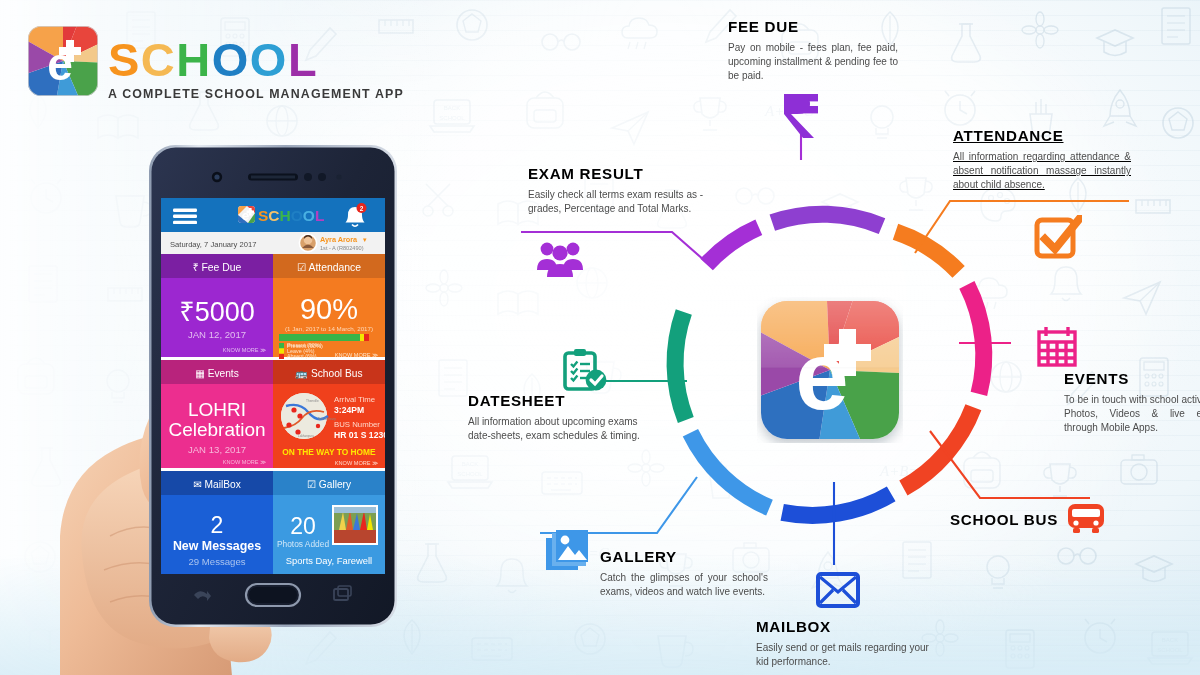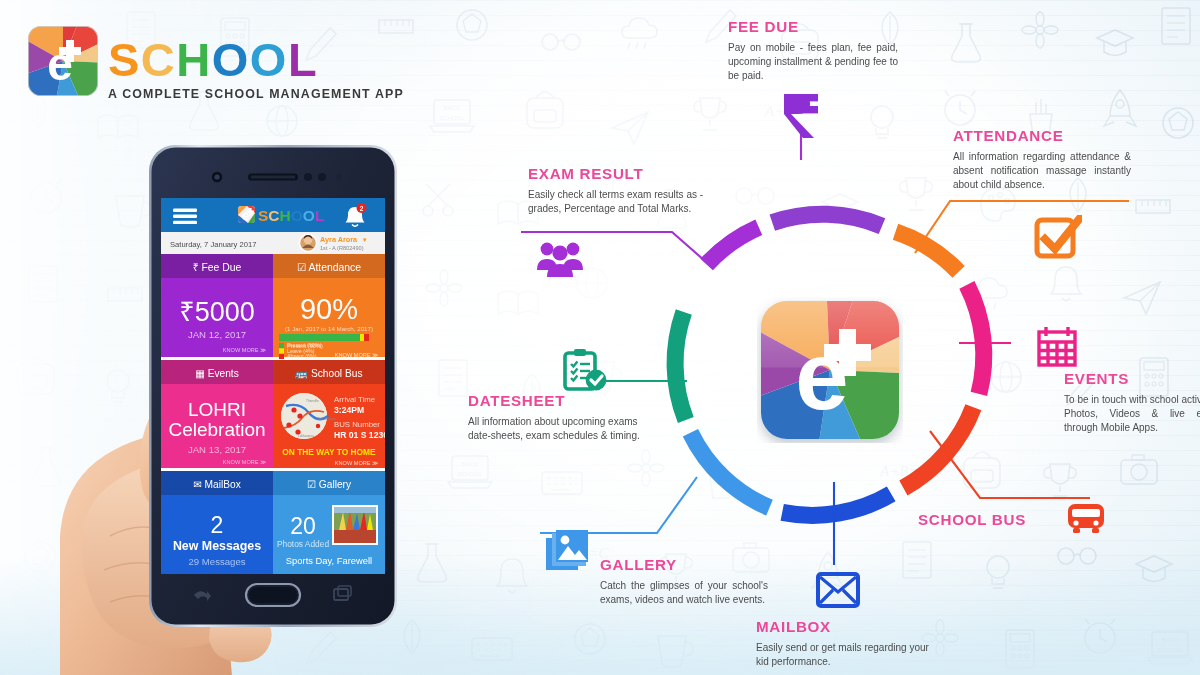--- a/index.html
+++ b/index.html
@@ -50,34 +50,34 @@
   .phone{ position:absolute; left:148px; top:144px; width:250px; height:484px; }
   .hand{ position:absolute; left:54px; top:236px; width:360px; height:440px; }
 
   
   .ring{ position:absolute; left:620px; top:160px; width:420px; height:420px; }
   .centerlogo{ position:absolute; left:757px; top:297px; width:146px; height:146px; }
 
   
   .feat{ position:absolute; }
   .feat .ttl{
-    font-size:15.2px; font-weight:700; color:#ec4899; letter-spacing:.7px;
+    font-size:15.2px; font-weight:700; color:#000000; letter-spacing:.7px;
     margin-bottom:6px; white-space:nowrap;
   }
   .feat .desc{
     font-size:10px; line-height:1.42; color:#4c4c4c;
   }
   .feat.just .desc{ text-align:justify; }
 
   .f-feedue   { left:728px; top:18px;  width:170px; }
-  .f-attend   { left:953px; top:127px; width:178px; }
+  .f-attend   { left:953px; top:127px; width:178px;text-decoration:underline; }
   .f-events   { left:1064px;top:370px; width:162px; }
-  .f-bus      { left:918px; top:511px; width:172px; }
+  .f-bus      { left:918px; top:511px; width:172px;text-align:center; }
   .f-mail     { left:756px; top:618px; width:178px; }
-  .f-gallery  { left:600px; top:548px; width:168px;margin-top:8px; }
+  .f-gallery  { left:600px; top:548px; width:168px; }
   .f-dates    { left:468px; top:392px; width:182px; }
   .f-exam     { left:528px; top:165px; width:190px; }
 
   .icon-abs{ position:absolute; }
 </style>
 </head>
 <body>
 
 <div id="stage">
 

